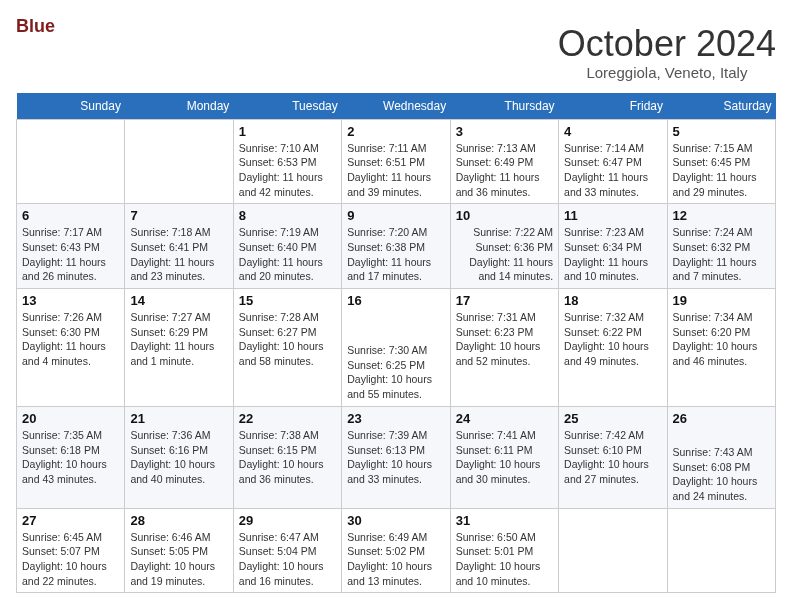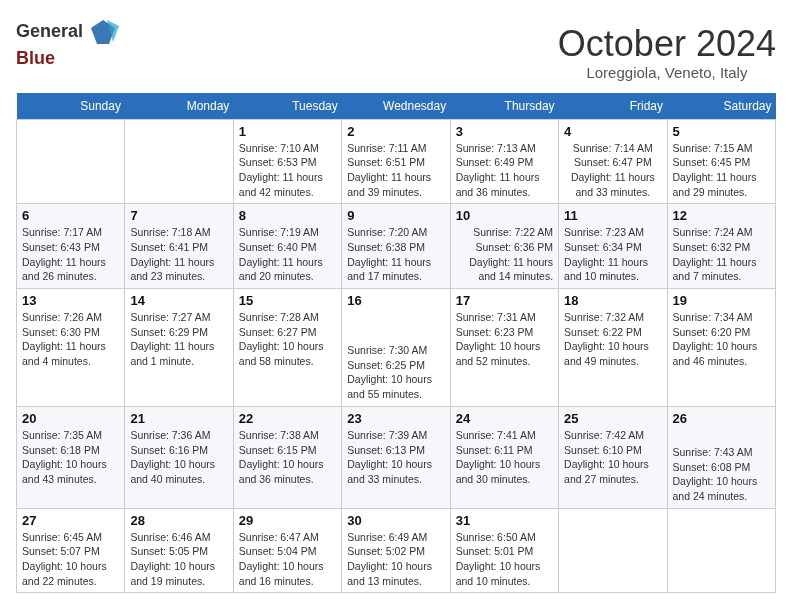--- a/index.html
+++ b/index.html
@@ -89,27 +89,20 @@
     .empty-cell {
       background: #fff !important;
     }
   </style>
 </head>
 <body>
 
 <div class="header">
   <div class="logo">
     <div>
-      <div style="display:flex;align-items:center;gap:2px;">
-        <span class="logo-text logo-general">General</span>
-        <svg class="logo-icon" viewBox="0 0 32 32" xmlns="http://www.w3.org/2000/svg">
-          <polygon points="16,4 28,12 22,28 10,28 4,12" fill="#1a5fa8" opacity="0.85"></polygon>
-          <polygon points="20,4 32,10 26,26" fill="#2a9fd6" opacity="0.7"></polygon>
-        </svg>
-      </div>
       <span class="logo-text logo-blue">Blue</span>
     </div>
   </div>
   <div class="title-block">
     <div class="month-title">October 2024</div>
     <div class="location">Loreggiola, Veneto, Italy</div>
   </div>
 </div>
 
 <table class="calendar">
@@ -141,21 +134,21 @@
 Daylight: 11 hours and 39 minutes.</div>
         </td>
         <td>
           <span class="day-num">3</span>
           <div class="day-info" style="white-space: pre-line;">Sunrise: 7:13 AM
 Sunset: 6:49 PM
 Daylight: 11 hours and 36 minutes.</div>
         </td>
         <td>
           <span class="day-num">4</span>
-          <div class="day-info" style="white-space: pre-line; text-align: center;">Sunrise: 7:14 AM
+          <div class="day-info" style="white-space: pre-line;">Sunrise: 7:14 AM
 Sunset: 6:47 PM
 Daylight: 11 hours and 33 minutes.</div>
         </td>
         <td>
           <span class="day-num">5</span>
           <div class="day-info" style="white-space: pre-line;">Sunrise: 7:15 AM
 Sunset: 6:45 PM
 Daylight: 11 hours and 29 minutes.</div>
         </td>
       </tr>

